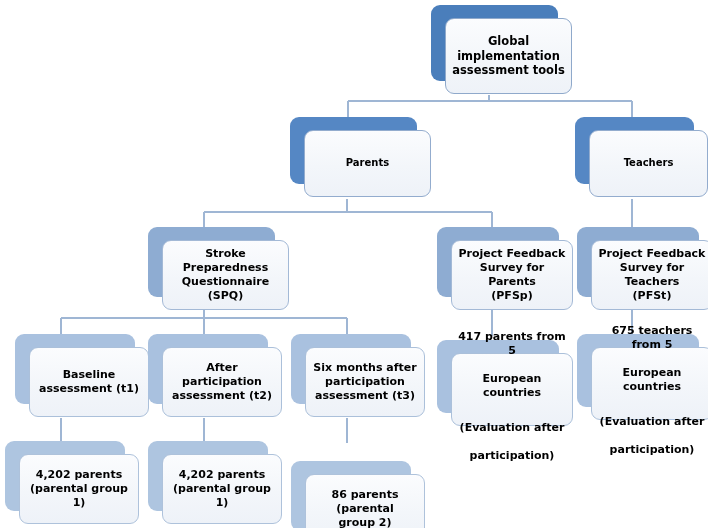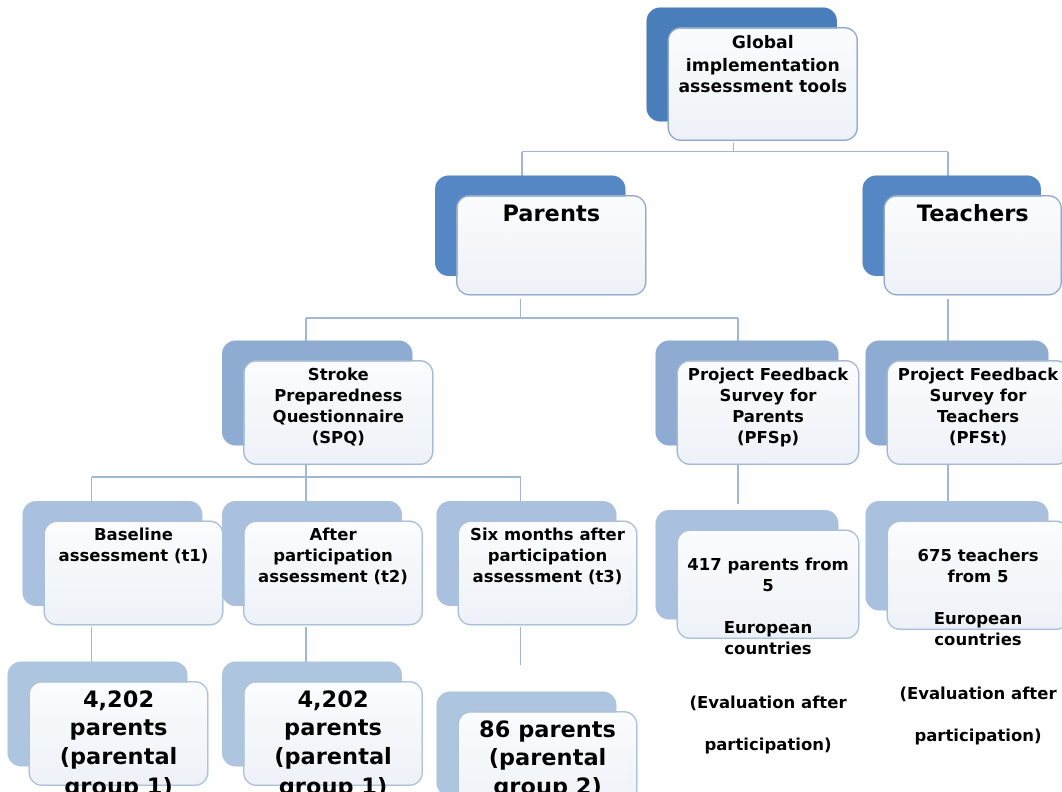--- a/index.html
+++ b/index.html
@@ -29,52 +29,53 @@
     border-radius:9px;
   }
   .node .card{
     position:absolute;
     left:14px;top:13px;
     width:100%;height:100%;
     border-radius:9px;
     border:1px solid #9fb6d4;
     background:linear-gradient(180deg,#fbfcfe 0%,#f3f6fa 55%,#eef2f8 100%);
     display:flex;
+    align-items:center;
     justify-content:center;
     text-align:center;
     box-sizing:border-box;
   }
   .node .label{
     display:block;
     color:#000000;
     font-weight:bold;
     line-height:1.28;
     padding:2px 6px;
     white-space:pre-line;
   }
   
   .t-root .shadow{background:#4a7ebb;}
   .t-root .card{border-color:#8fa9cb;}
   .t-root .label{font-size:11.5px;}
 
   .t-two .shadow{background:#5587c4;}
   .t-two .card{border-color:#93acce;}
-  .t-two .label{font-size:15px;}
+  .t-two .label{font-size:10px;}
 
   .t-three .shadow{background:#8eacd2;}
   .t-three .card{border-color:#a3b9d6;}
   .t-three .label{font-size:11px;}
 
   .t-four .shadow{background:#a9c1df;}
   .t-four .card{border-color:#abc0da;}
   .t-four .label{font-size:11px;}
 
   .t-five .shadow{background:#aec5e0;}
   .t-five .card{border-color:#aec2db;}
-  .t-five .label{font-size:15px;}
+  .t-five .label{font-size:11px;}
 
   .label .gap{display:block;height:7px;}
 </style>
 </head>
 <body>
 
 <div id="chart">
 
   <svg id="links" viewBox="0 0 708 528" width="708" height="528">
     <g stroke="#9fb6d4" stroke-width="1.2" fill="none" shape-rendering="crispEdges">

